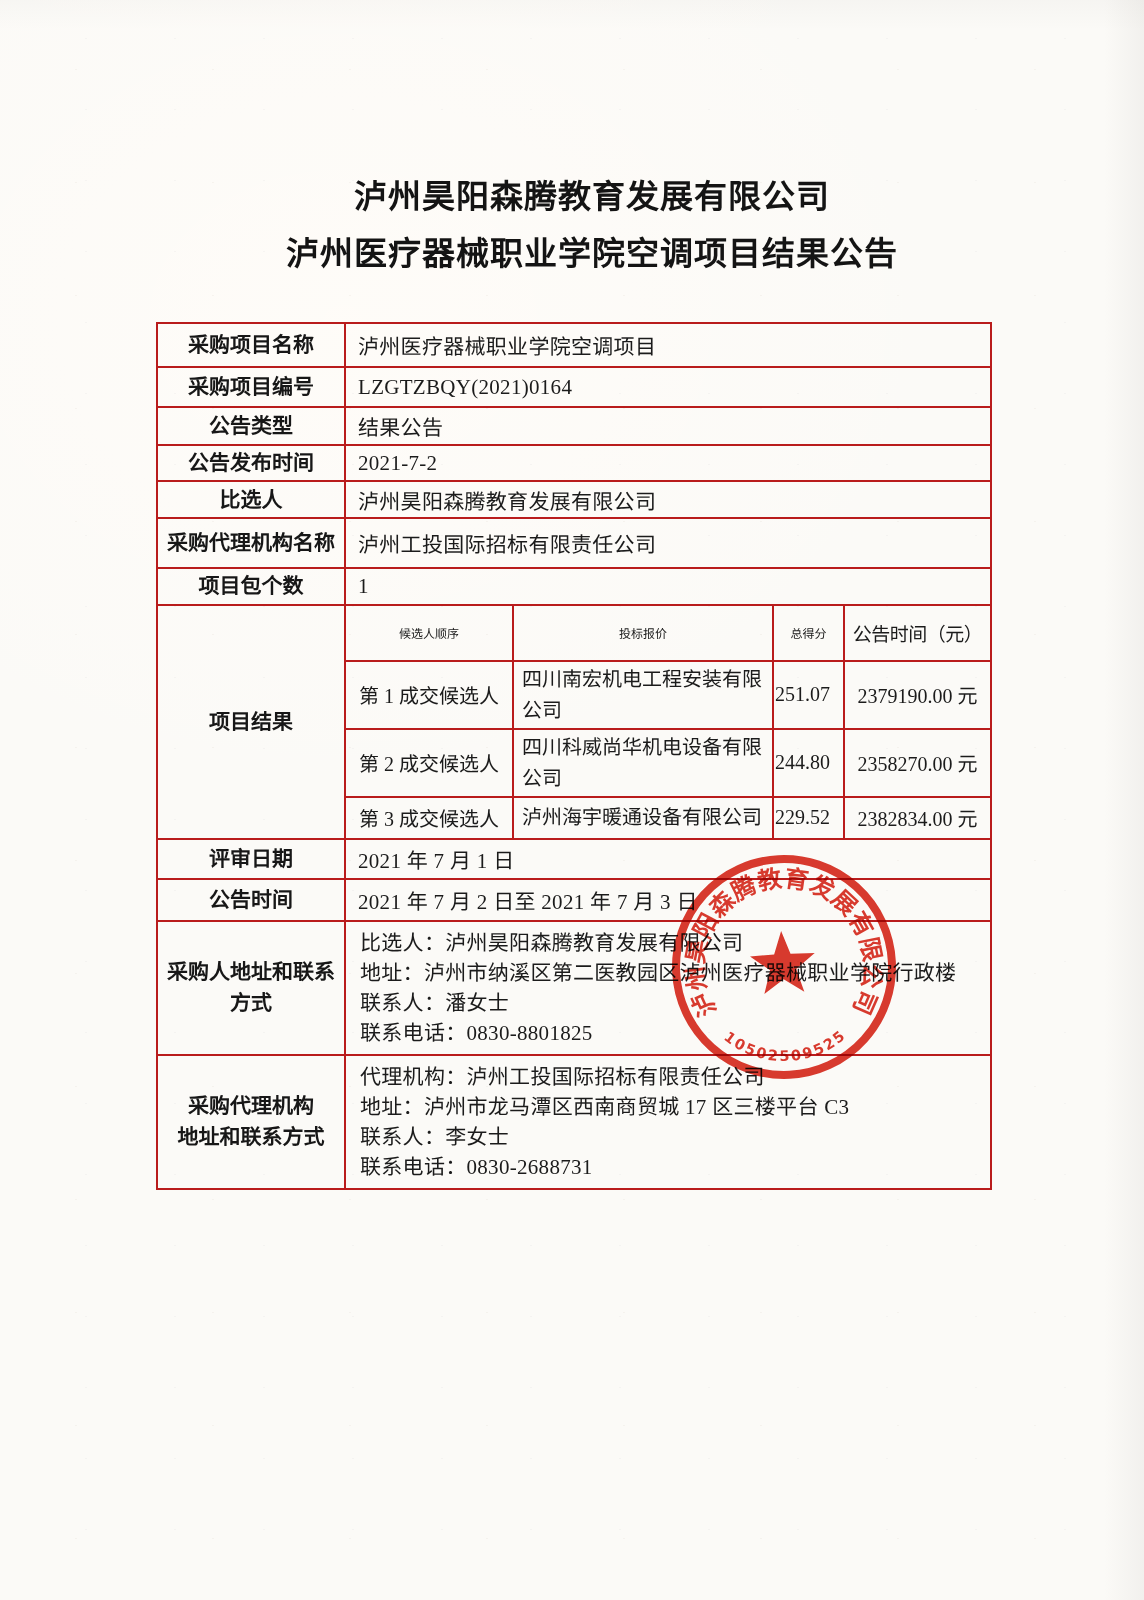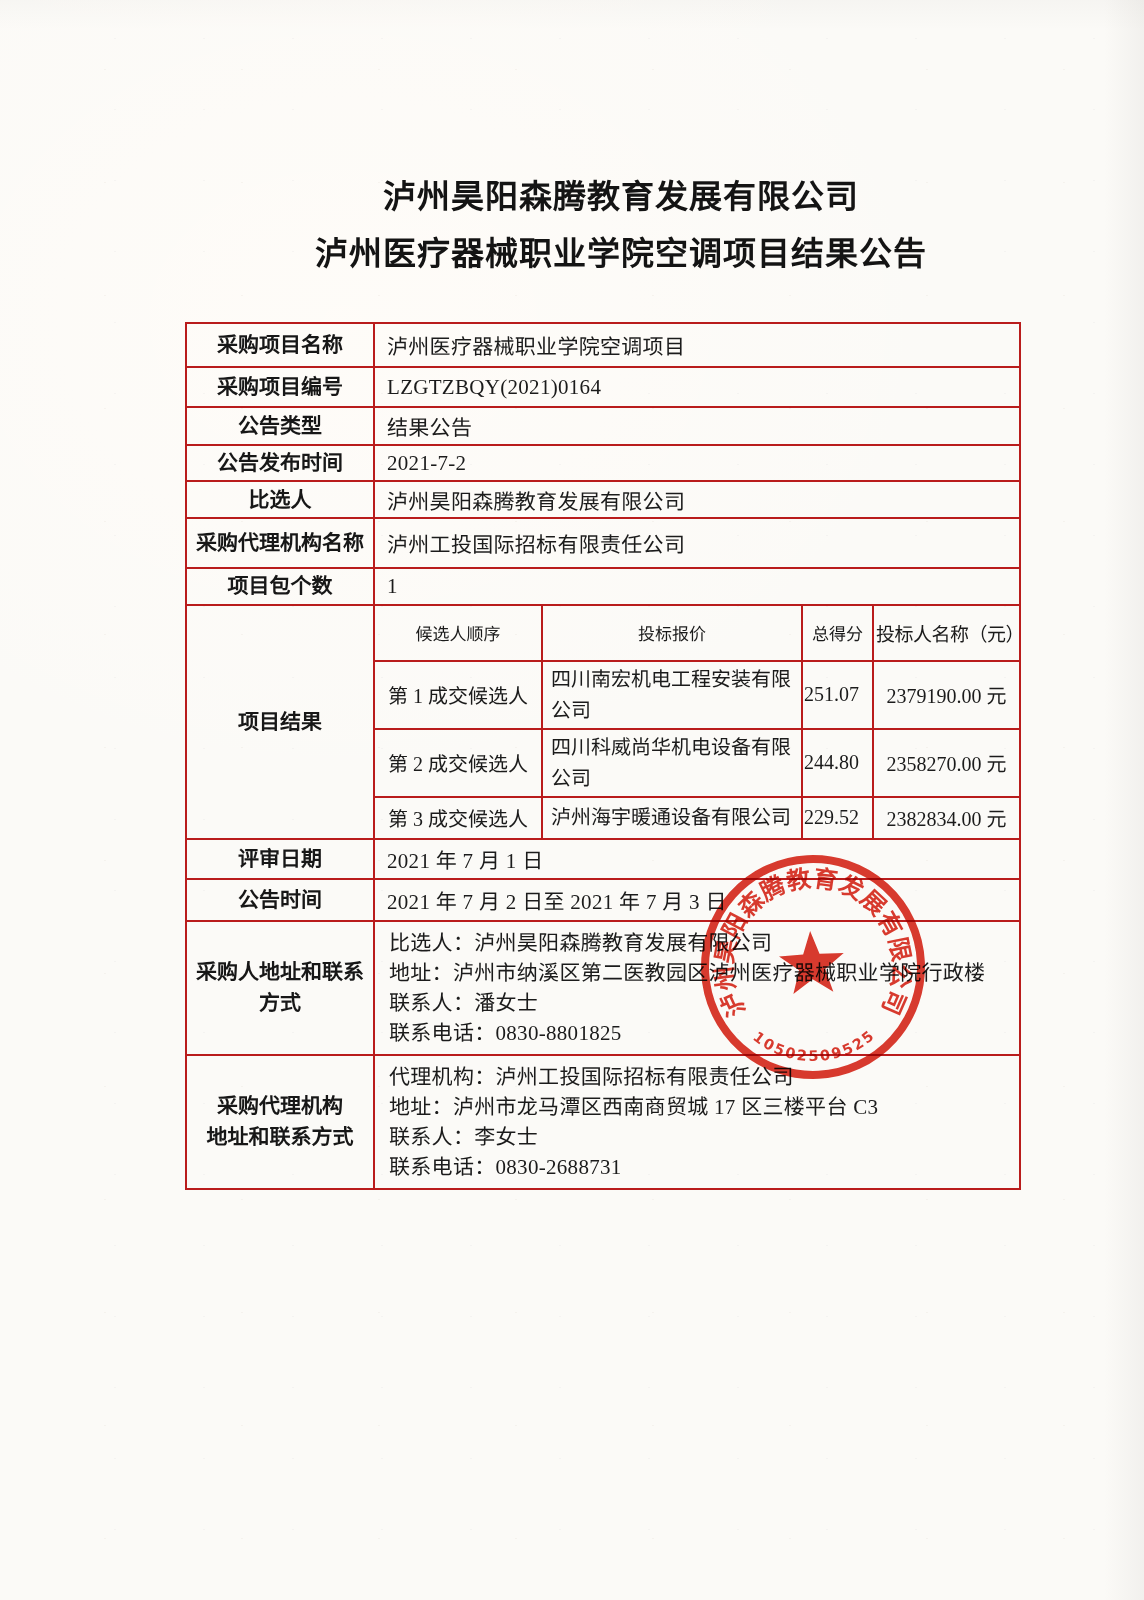--- a/index.html
+++ b/index.html
@@ -8,21 +8,21 @@
     position: relative;
     font-family: "Liberation Serif", "DejaVu Serif", serif;
     color: #1b1b1b;
     background:
       radial-gradient(ellipse 900px 700px at 30% 20%, rgba(255,252,248,0.9), rgba(255,255,255,0) 70%),
       linear-gradient(to left, rgba(120,115,108,0.07), rgba(0,0,0,0) 40px),
       linear-gradient(to bottom, rgba(120,115,108,0.04), rgba(0,0,0,0) 30px),
       #fbfaf7;
     overflow: hidden;
   }
-  .page { position: absolute; inset: 0; margin-left: 29px; }
+  .page { position: absolute; inset: 0; }
 
   
   .title {
     position: absolute;
     left: 20px;
     width: 1144px;
     text-align: center;
     font-family: "Liberation Sans", "DejaVu Sans", sans-serif;
     font-weight: 700;
     font-size: 33px;
@@ -55,21 +55,21 @@
     padding: 2px 4px;
     color: #171717;
   }
   td.val {
     font-size: 21px;
     padding: 2px 6px 2px 12px;
     text-align: left;
     letter-spacing: 0.3px;
   }
   td.hd {
-    font-size: 17px;
+    font-size: 12px;
     text-align: center;
     padding: 2px 2px;
   }
   td.hd.small { font-size: 19px; letter-spacing: -0.5px; }
   td.rank { font-size: 20px; text-align: center; padding: 2px 4px; }
   td.bidder { font-size: 20px; text-align: left; padding: 2px 6px 2px 8px; line-height: 1.55; }
   td.score { font-size: 20px; text-align: left; padding: 2px 1px; }
   td.price { font-size: 20px; text-align: center; padding: 2px 2px; border-radius: 15px; }
   td.contact { padding: 6px 6px 6px 14px; }
   .cline {
@@ -161,21 +161,21 @@
       <tr style="height:36px">
         <td class="lbl">项目包个数</td>
         <td class="val" colspan="4">1</td>
       </tr>
 
       <tr style="height:56px">
         <td class="lbl" rowspan="4">项目结果</td>
         <td class="hd">候选人顺序</td>
         <td class="hd">投标报价</td>
         <td class="hd">总得分</td>
-        <td class="hd small">投标人名称（元）</td>
+        <td class="hd small">公告时间（元）</td>
       </tr>
       <tr style="height:66px">
         <td class="rank">第 1 成交候选人</td>
         <td class="bidder">四川南宏机电工程安装有限公司</td>
         <td class="score">251.07</td>
         <td class="price">2379190.00 元</td>
       </tr>
       <tr style="height:66px">
         <td class="rank">第 2 成交候选人</td>
         <td class="bidder">四川科威尚华机电设备有限公司</td>

